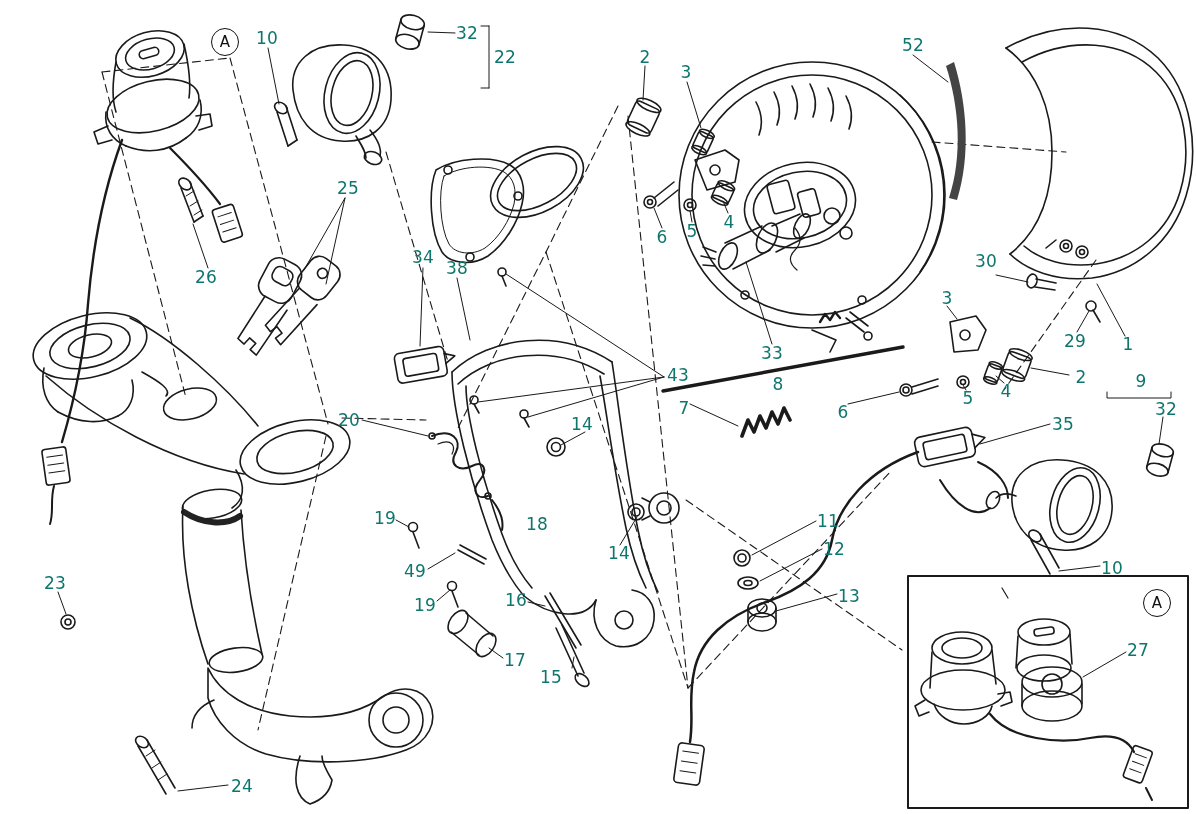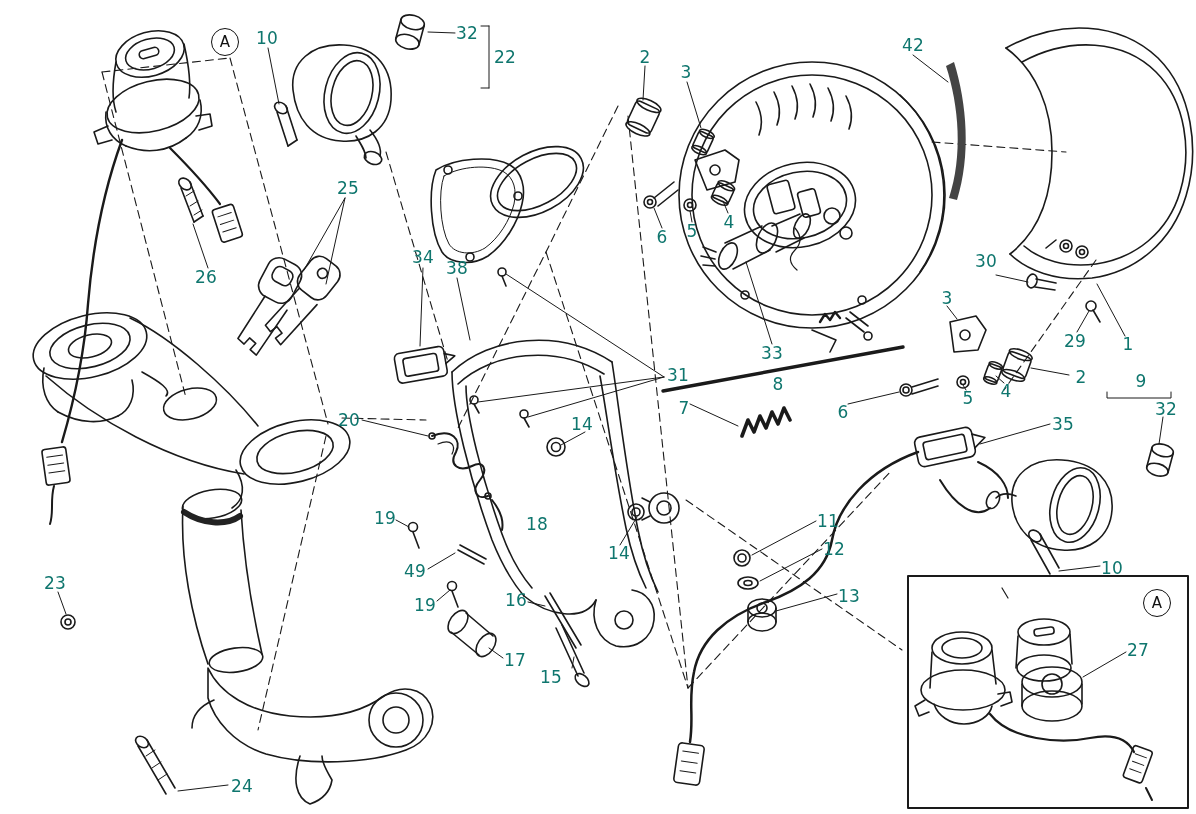--- a/index.html
+++ b/index.html
@@ -487,24 +487,24 @@
       <div class="callout" style="left: 457px; top: 268px;">38</div>
       <div class="callout" style="left: 505px; top: 57px;">22</div>
       <div class="callout" style="left: 55px; top: 583px;">23</div>
       <div class="callout" style="left: 242px; top: 786px;">24</div>
       <div class="callout" style="left: 348px; top: 188px;">25</div>
       <div class="callout" style="left: 206px; top: 277px;">26</div>
       <div class="callout" style="left: 1138px; top: 650px;">27</div>
       <div class="callout" style="left: 415px; top: 571px;">49</div>
       <div class="callout" style="left: 1075px; top: 341px;">29</div>
       <div class="callout" style="left: 986px; top: 261px;">30</div>
-      <div class="callout" style="left: 678px; top: 375px;">31</div>
+      <div class="callout" style="left: 678px; top: 375px;">43</div>
       <div class="callout" style="left: 467px; top: 33px;">32</div>
       <div class="callout" style="left: 1166px; top: 409px;">32</div>
       <div class="callout" style="left: 772px; top: 353px;">33</div>
       <div class="callout" style="left: 423px; top: 257px;">34</div>
       <div class="callout" style="left: 1063px; top: 424px;">35</div>
-      <div class="callout" style="left: 913px; top: 45px;">42</div>
+      <div class="callout" style="left: 913px; top: 45px;">52</div>
       <div class="detail-marker" style="left: 225px; top: 42px;">A</div>
       <div class="detail-marker" style="left: 1157px; top: 603px;">A</div>
     </div>
 
 </div>
 
 </body></html>

